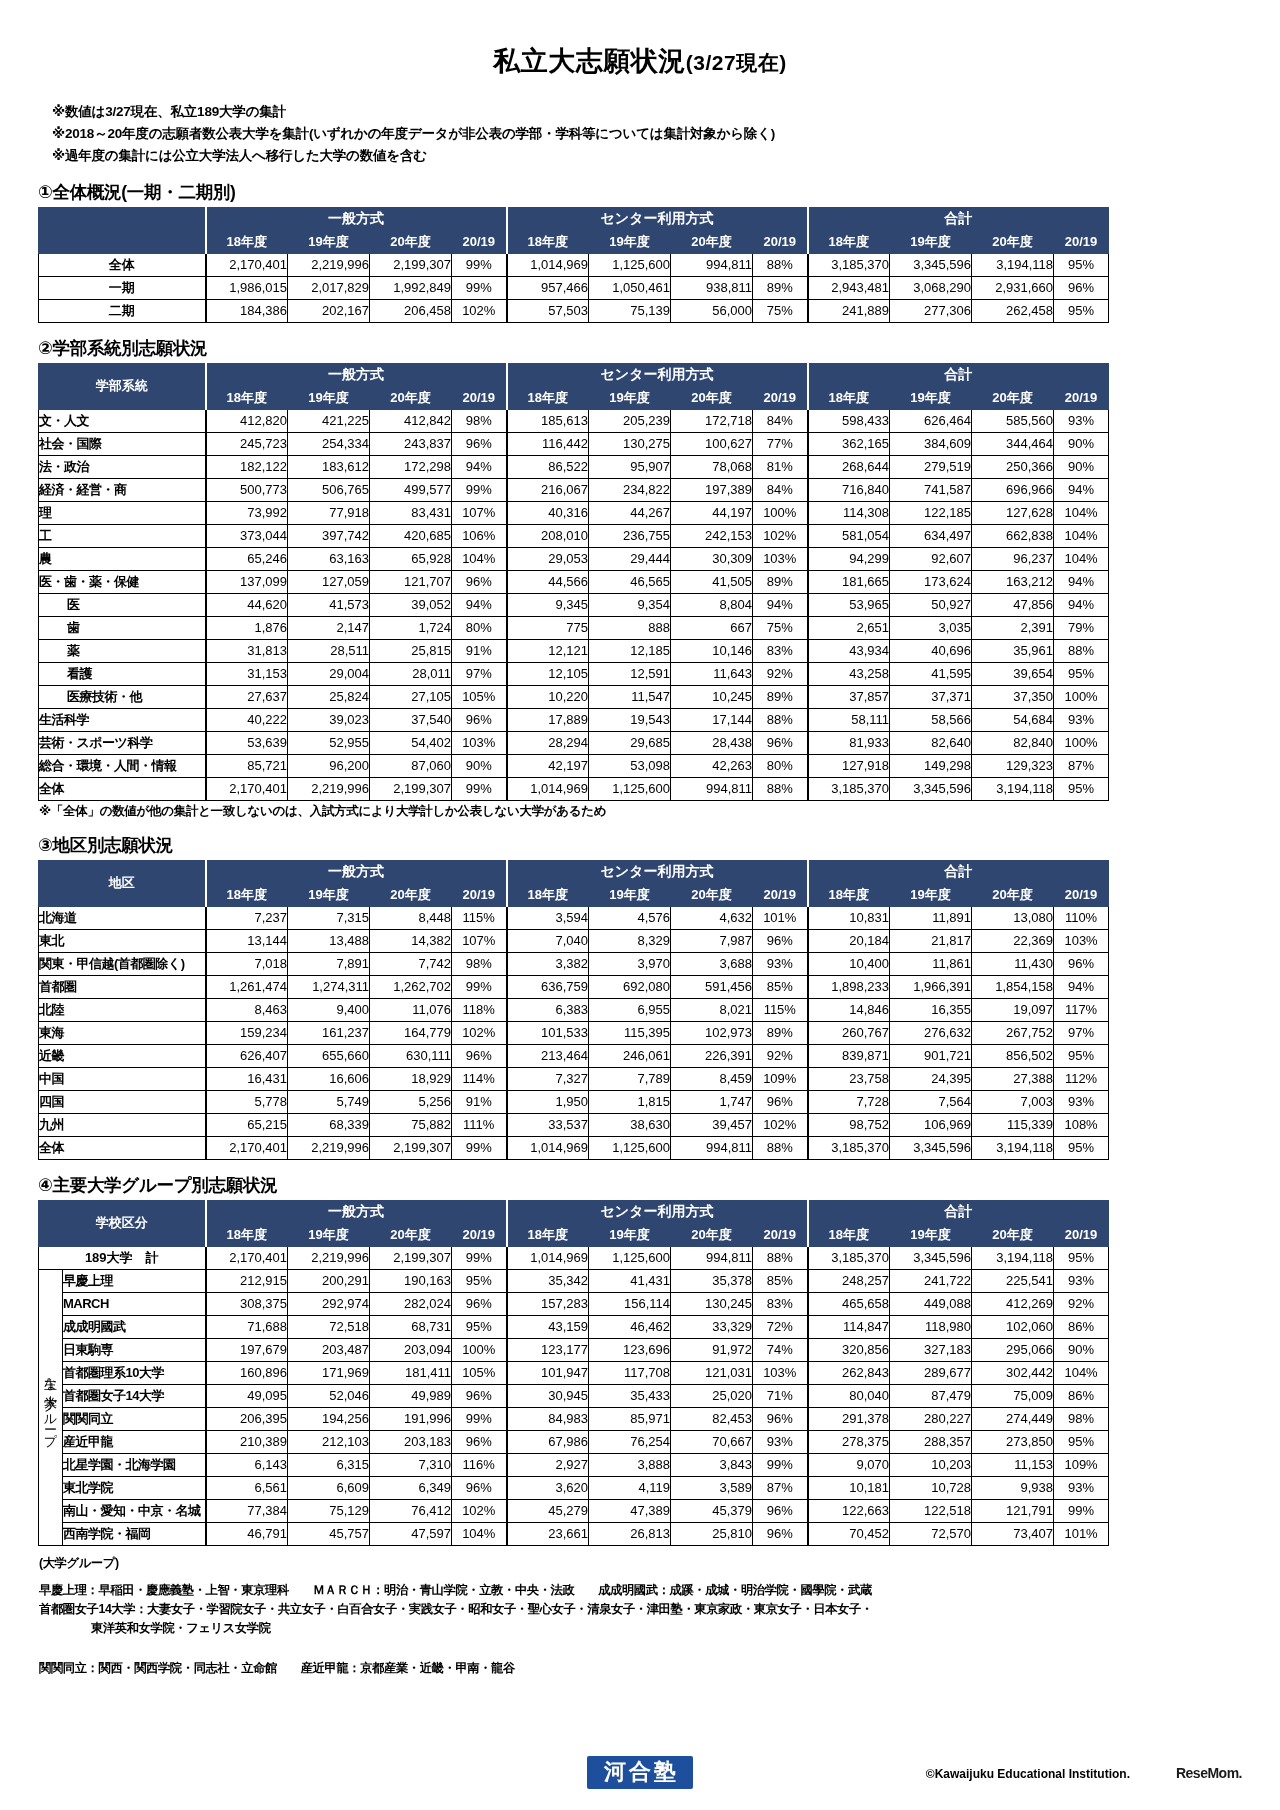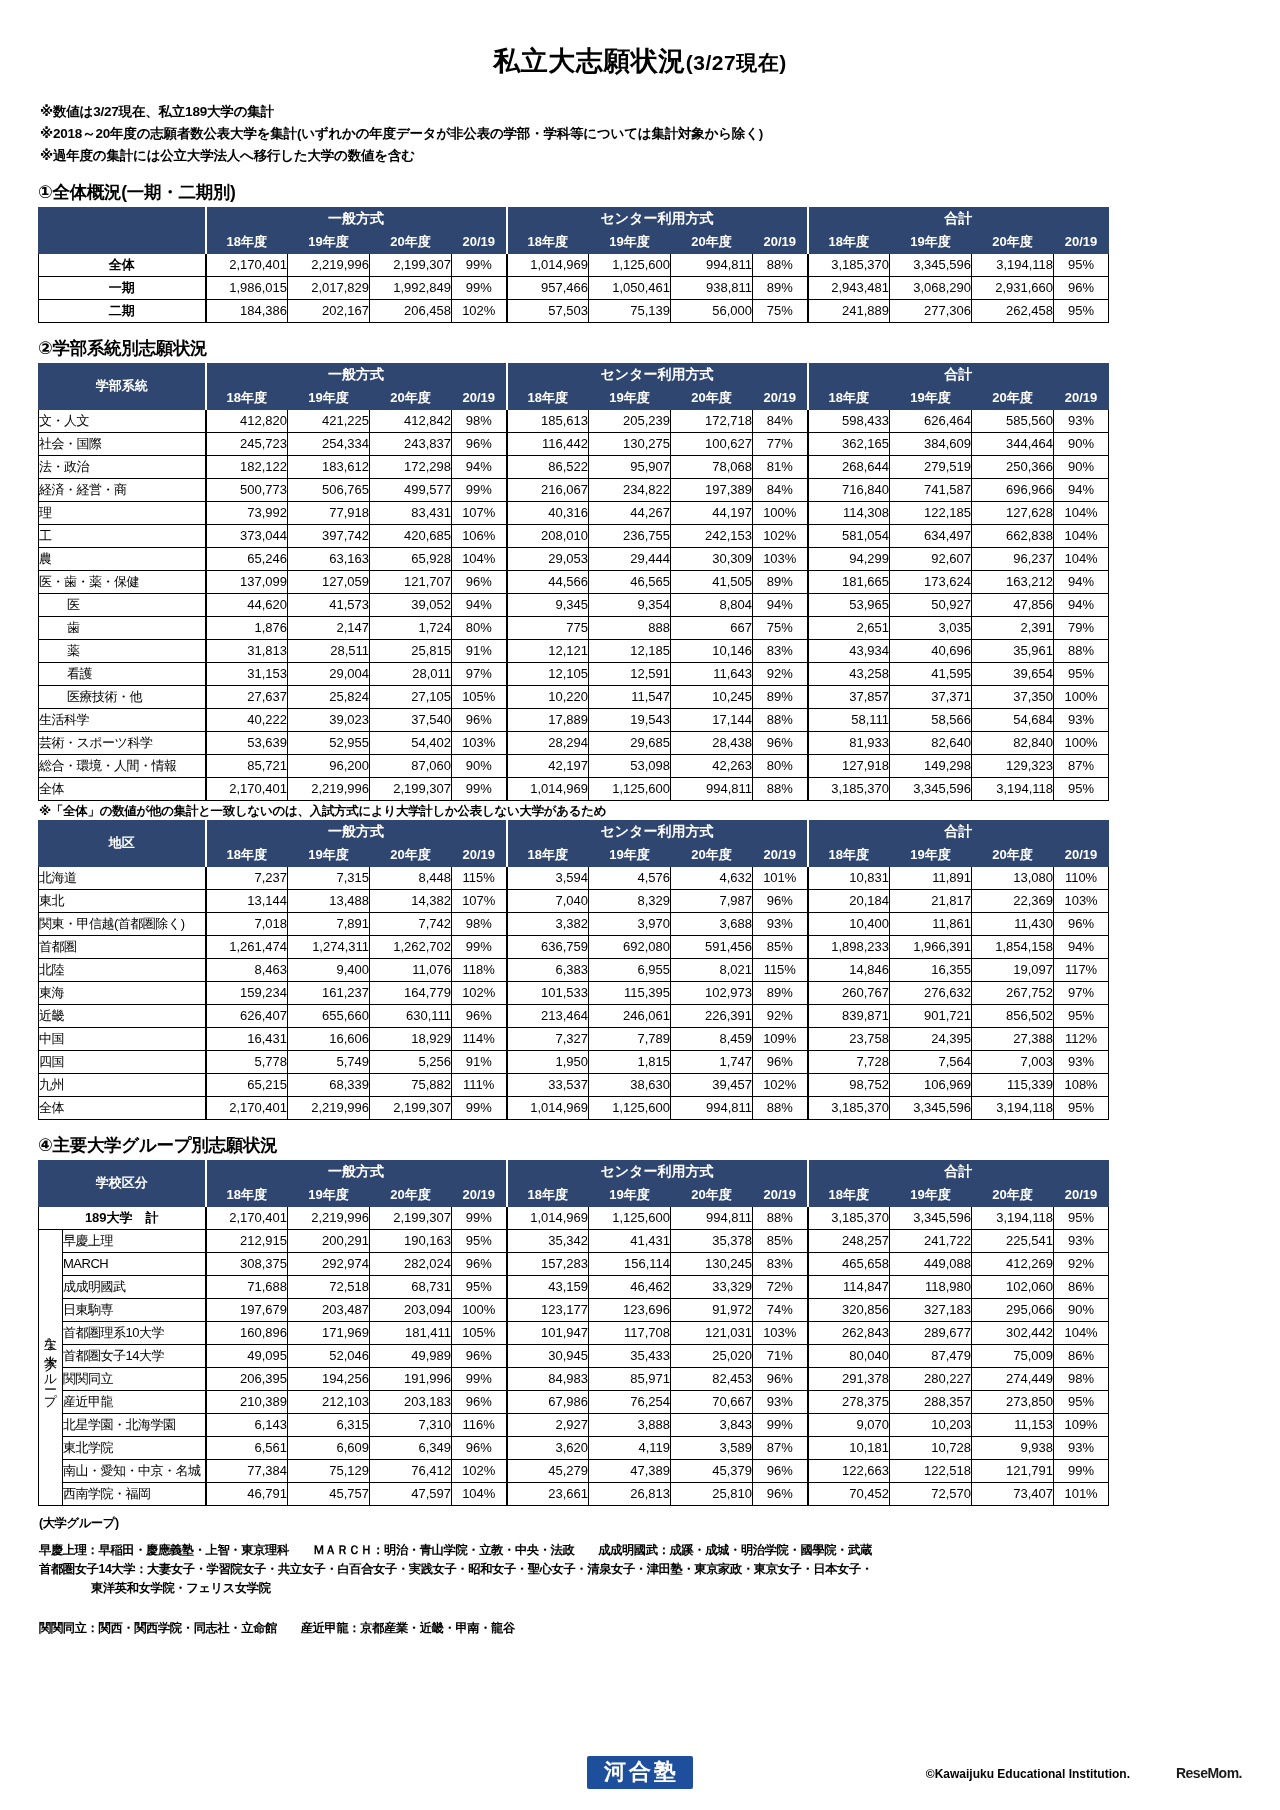--- a/index.html
+++ b/index.html
@@ -33,21 +33,21 @@
     line-height: 1;
   }
   .doc-title .sub {
     font-size: 21px;
     font-weight: bold;
   }
 
   
   .notes {
     margin-top: 26px;
-    margin-left: 4px;
+    margin-left: 16px;
     font-size: 13.5px;
     line-height: 1.62;
     font-weight: bold;
     letter-spacing: -0.2px;
   }
   .notes div { white-space: nowrap; }
 
   
   .sec-title {
     font-size: 17.5px;
@@ -84,21 +84,21 @@
   .hdr.blank { background: #2f4670; }
 
   td.rowlabel {
     text-align: center;
     font-weight: bold;
     font-size: 14px;
   }
   td.rowlabel-left {
     text-align: left;
     padding-left: 5px;
-    font-weight: normal;
+    font-weight: bold;
     font-size: 14px;
     letter-spacing: -0.5px;
     margin-left: 45px;
   }
   td.num {
     text-align: right;
     padding-right: 6px;
     font-size: 13.5px;
     font-variant-numeric: tabular-nums;
   }
@@ -579,20 +579,21 @@
           <td class="pct">88%</td>
           <td class="num thick-l">3,185,370</td>
           <td class="num">3,345,596</td>
           <td class="num">3,194,118</td>
           <td class="pct">95%</td>
         </tr>
       </tbody>
   </table>
   <div class="footnote-small">※「全体」の数値が他の集計と一致しないのは、入試方式により大学計しか公表しない大学があるため</div>
 
+  <div class="sec-title">③地区別志願状況</div>
   <table class="grid">
     <colgroup>
       <col style="width:167px">
         <col style="width:82px">
         <col style="width:82px">
         <col style="width:82px">
         <col style="width:55px">
       <col style="width:82px">
         <col style="width:82px">
         <col style="width:82px">

